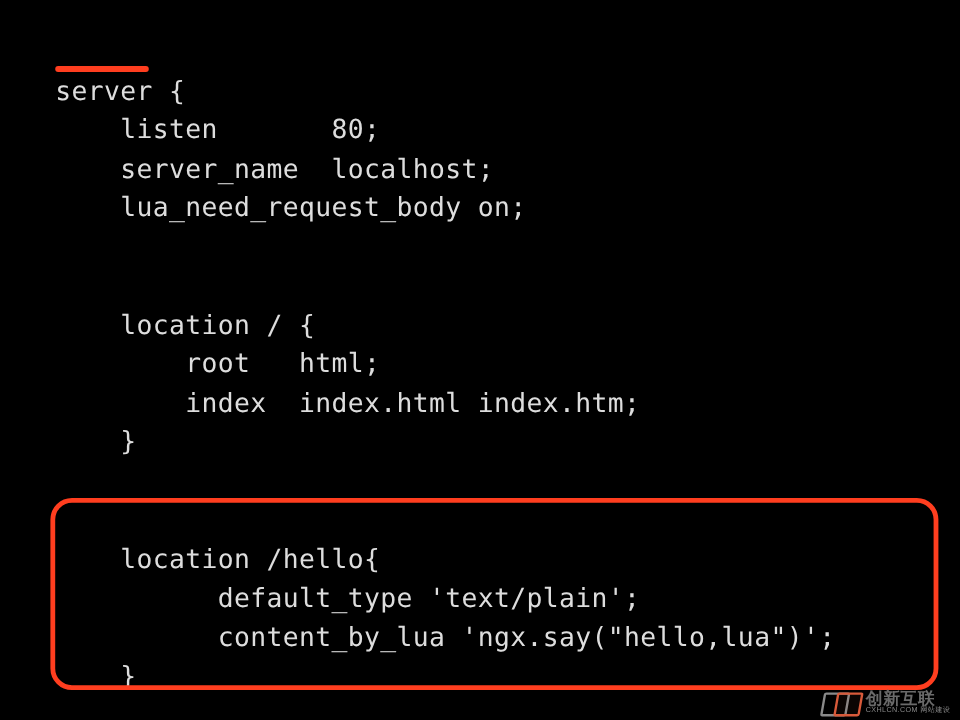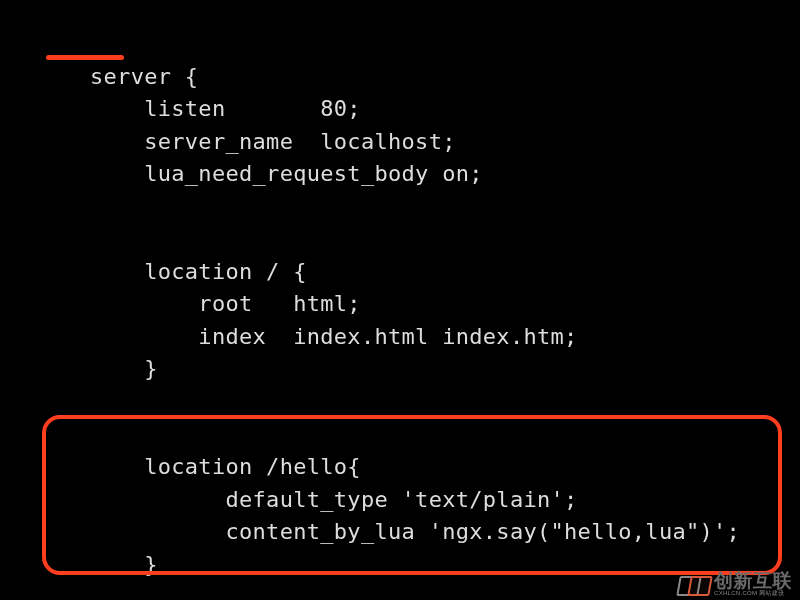--- a/index.html
+++ b/index.html
@@ -15,21 +15,20 @@
       font-size: 22px;
       color: #ddd;
       position: relative;
       overflow: hidden;
     }
     .code-container {
       padding: 28px 10px 10px 46px;
       line-height: 1.48;
       white-space: pre;
       letter-spacing: 0.3px;
-      margin-left: 44px;
     }
     .underline {
       position: absolute;
       background: #ff3e1f;
       height: 5px;
       width: 78px;
       top: 55px;
       left: 46px;
       border-radius: 3px;
     }
@@ -78,21 +77,21 @@
       transform: skewX(-10deg);
       background: rgba(216,90,58,0.05);
     }
     .watermark-text {
       display: flex;
       flex-direction: column;
       line-height: 1;
     }
     .watermark-main {
       font-family: Arial, sans-serif;
-      font-size: 19px;
+      font-size: 14px;
       font-weight: bold;
       color: #6a6a6a;
       letter-spacing: 0.5px;
     }
     .watermark-sub {
       font-family: Arial, sans-serif;
       font-size: 6px;
       color: #888;
       letter-spacing: 0.3px;
     }

